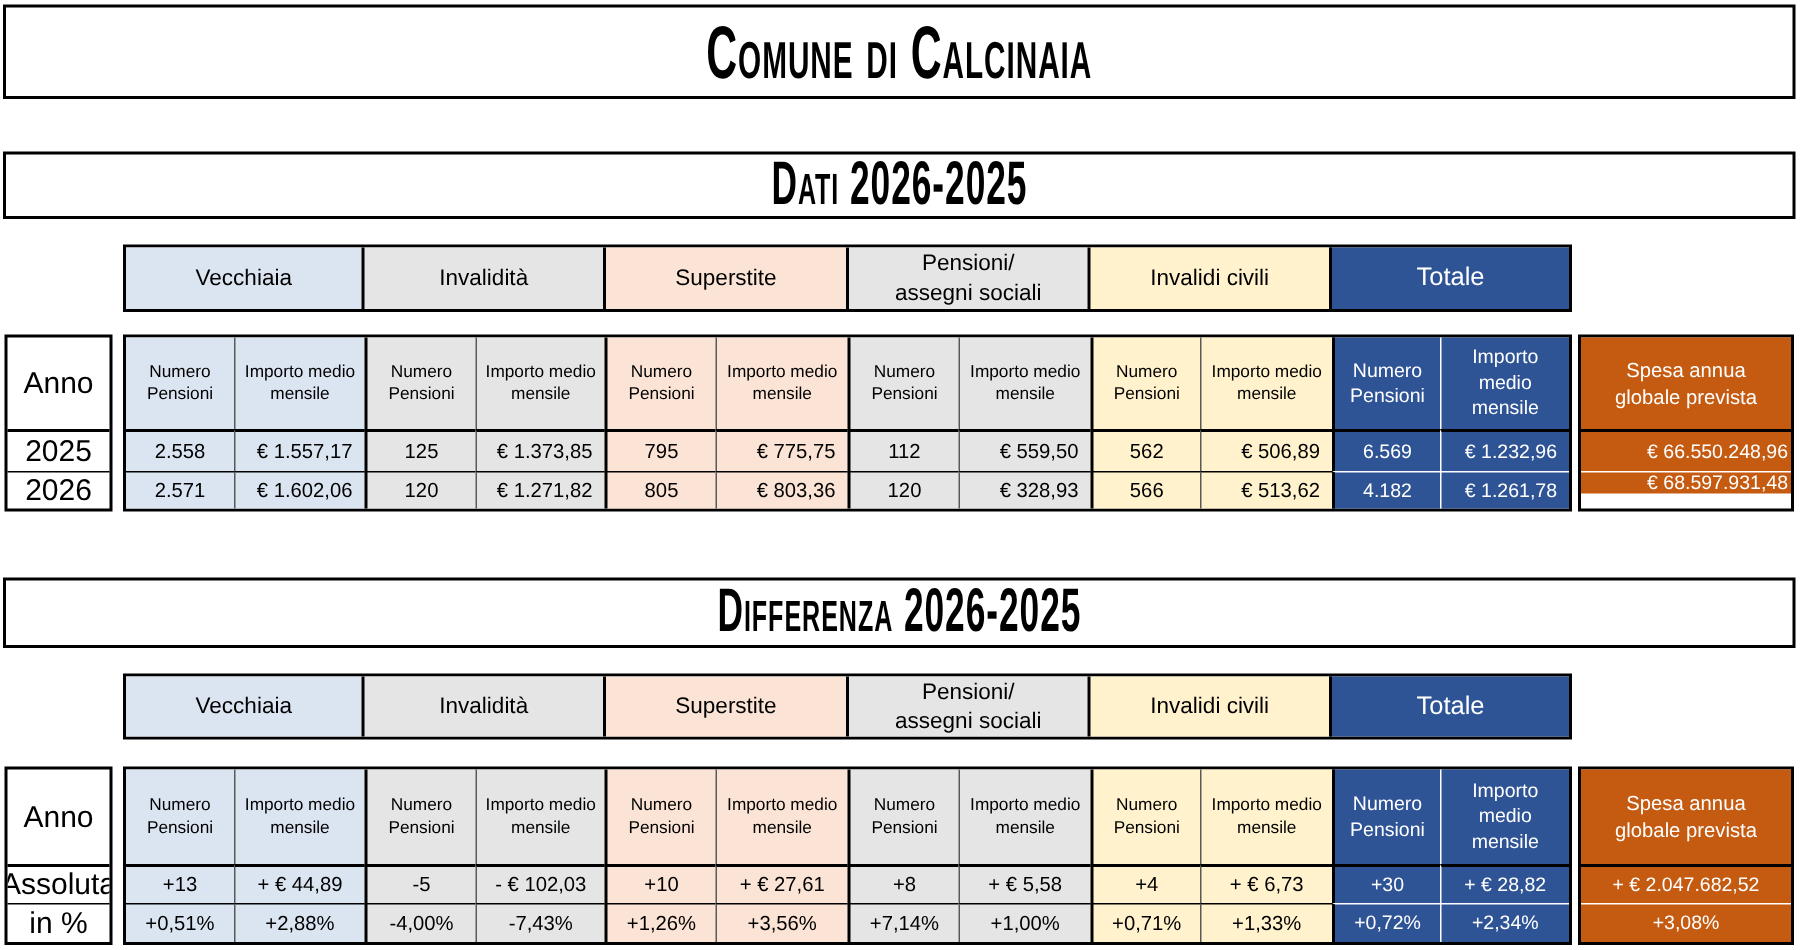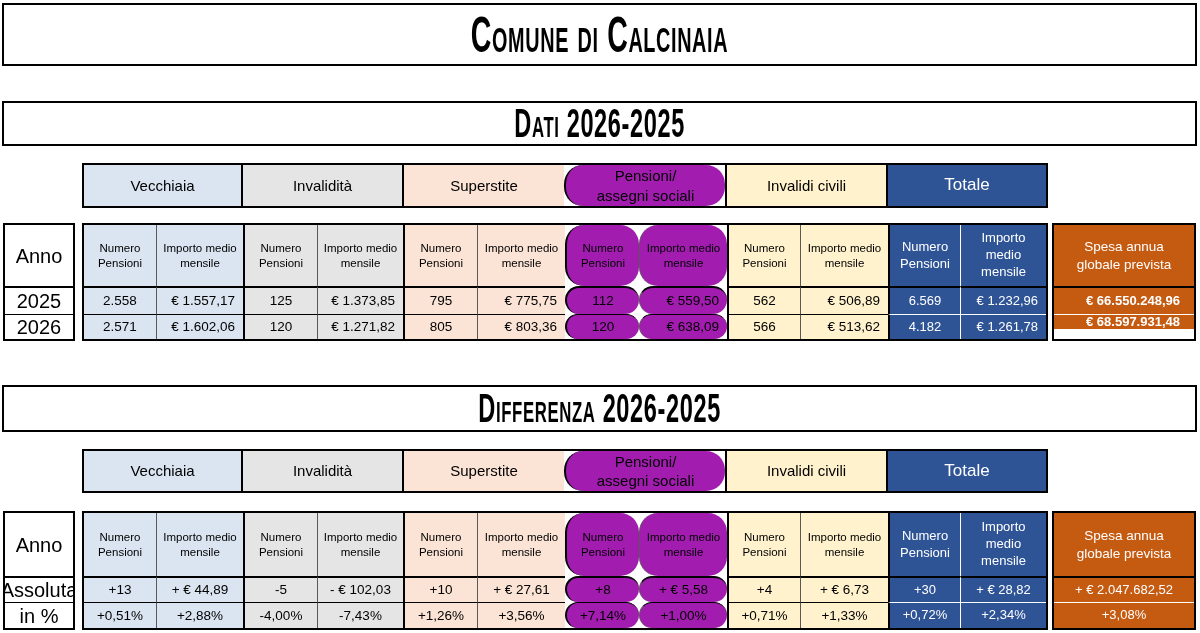--- a/index.html
+++ b/index.html
@@ -32,21 +32,21 @@
   
   .w0{width:72px}.w1{width:87px}.w2{width:74px}.w3{width:86px}.w4{width:74px}.w5{width:88px}
   .w6{width:74px}.w7{width:88px}.w8{width:73px}.w9{width:88px}.w10{width:72px}.w11{width:86px}
   .bl-thin{border-left:1px solid #595959;}
   .bl-grp{border-left:2px solid #000;}
   .bl-white{border-left:1px solid #fff;}
 
   .bg-blue{background:#dbe5f1;}
   .bg-gray{background:#e5e5e5;}
   .bg-salmon{background:#fbe4d5;}
-  .bg-green{background:#a21caf;border-radius:19px;}
+  .bg-green{background:#e5e5e5;}
   .bg-cream{background:#fff2cc;}
   .bg-navy{background:#2f5496;color:#fff;}
   .bg-orange{background:#c55a11;color:#fff;}
 
   .subrow1{height:61px;}
   .subrow2{height:63px;}
   .sub .c{font-size:11.5px;}
   .sub .dark{font-size:13px;}
 
   .drA{height:28px;}  .drA .c{border-top:2px solid #000;}
@@ -67,21 +67,21 @@
   .anno-col .rC{height:26px;border-top:2px solid #000;}
   .anno-col .rD{height:26px;border-top:1px solid #000;}
 
   
   .spesa-col .hd1{height:61px;font-size:13.5px;}
   .spesa-col .hd2{height:63px;font-size:13.5px;}
   .spesa-col .sA{height:28px;border-top:2px solid #000;font-size:13px;}
   .spesa-col .sB{height:15px;border-top:1px solid #fff;font-size:13px;}
   .spesa-col .sC{height:26px;border-top:2px solid #000;font-size:13px;}
   .spesa-col .sD{height:26px;border-top:1px solid #fff;font-size:13px;}
-  .spesa-col .ra{padding-right:14px;font-weight:bold;}
+  .spesa-col .ra{padding-right:2px;}
 </style>
 </head>
 <body>
 
 <div id="canvas">
 
   <div class="banner" id="title-box">
     <span class="sc">Comune di Calcinaia</span>
   </div>
 
@@ -148,21 +148,21 @@
       <div class="c w11 bg-navy dark ra bl-white">€ 1.232,96</div>
     </div>
     <div class="row data drB">
       <div class="c w0 bg-blue">2.571</div>
       <div class="c w1 bg-blue ra bl-thin">€ 1.602,06</div>
       <div class="c w2 bg-gray bl-grp">120</div>
       <div class="c w3 bg-gray ra bl-thin">€ 1.271,82</div>
       <div class="c w4 bg-salmon bl-grp">805</div>
       <div class="c w5 bg-salmon ra bl-thin">€ 803,36</div>
       <div class="c w6 bg-green bl-grp">120</div>
-      <div class="c w7 bg-green ra bl-thin">€ 638,09</div>
+      <div class="c w7 bg-green ra bl-thin">€ 328,93</div>
       <div class="c w8 bg-cream bl-grp">566</div>
       <div class="c w9 bg-cream ra bl-thin">€ 513,62</div>
       <div class="c w10 bg-navy dark bl-grp">4.182</div>
       <div class="c w11 bg-navy dark ra bl-white">€ 1.261,78</div>
     </div>
   </div>
 
   <div class="abs tbl spesa-col" style="left:1052px;top:223px;width:144px;height:118px;">
     <div class="c hd1 bg-orange pre">Spesa annua
 globale prevista</div>

